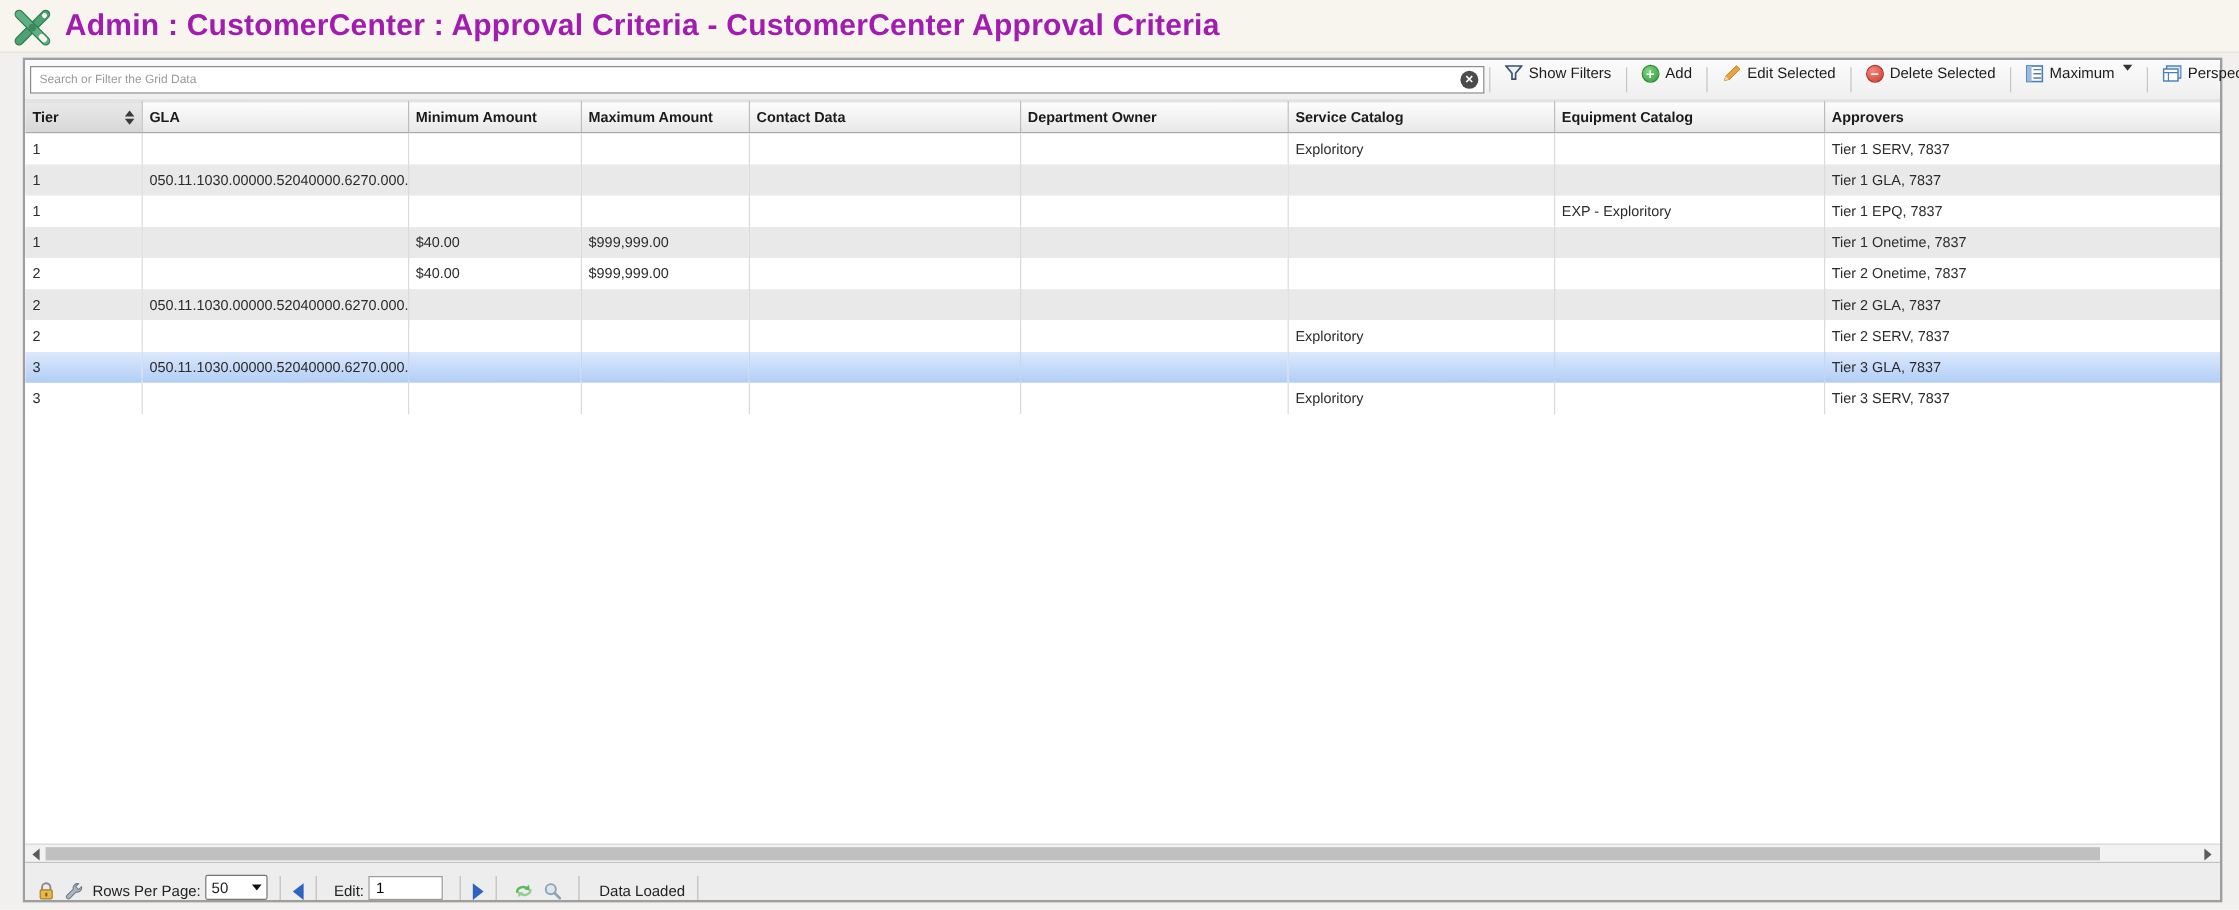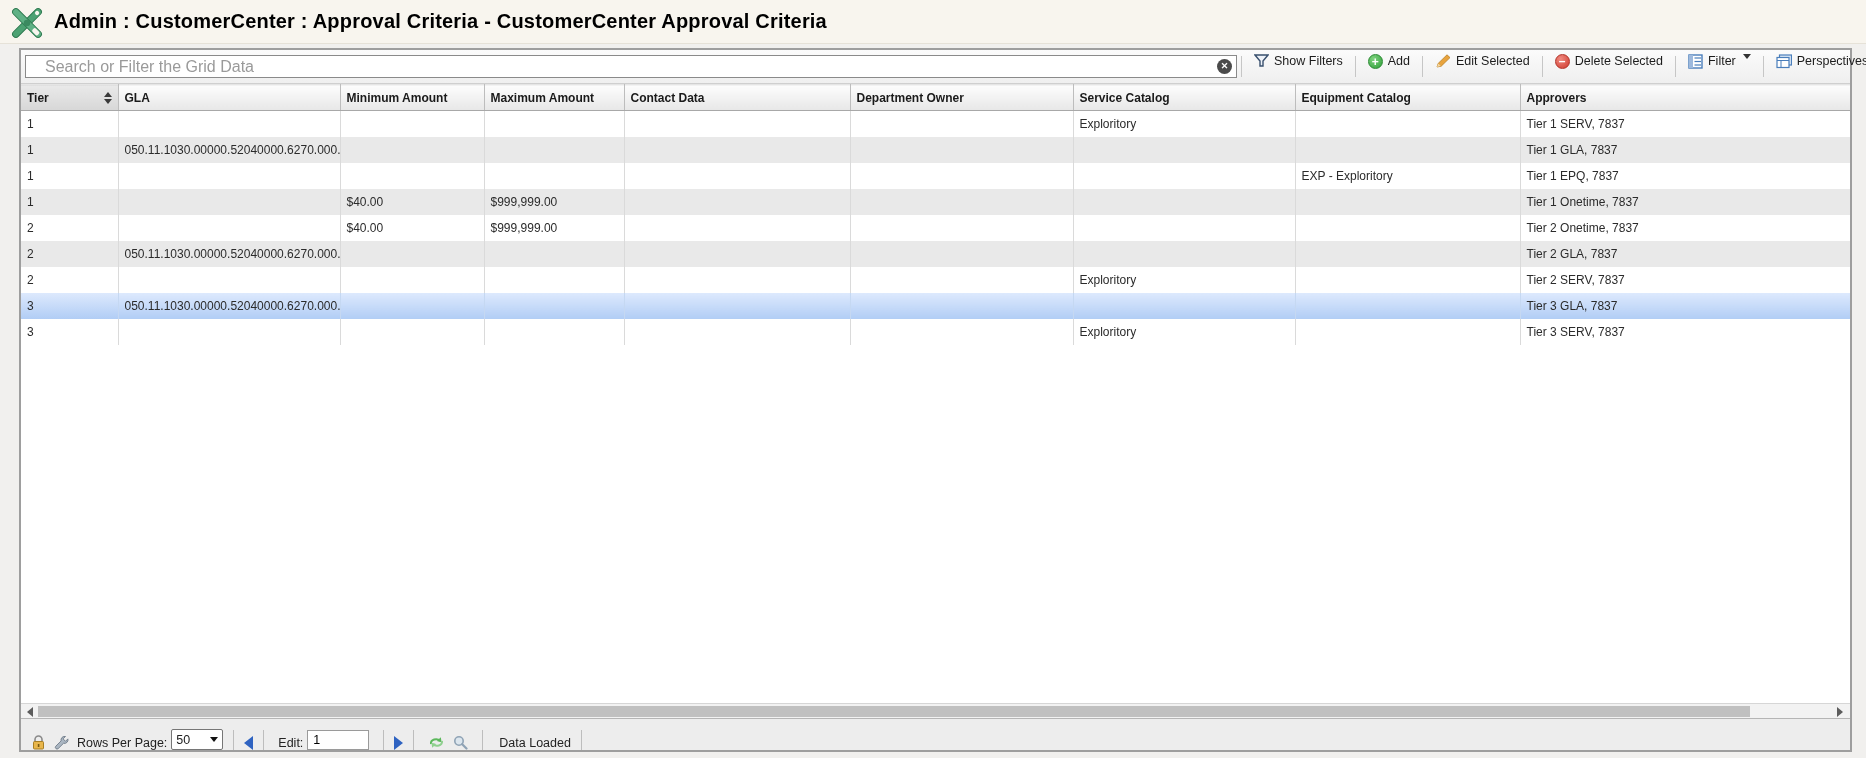--- a/index.html
+++ b/index.html
@@ -8,38 +8,38 @@
     width:1866px; height:758px; overflow:hidden; position:relative;
     background:#f1f0ee; font-family:"Liberation Sans", sans-serif; color:#222;
   }
   
   .top-strip {
     position:absolute; top:0; left:0; width:1866px; height:44px;
     background:#f8f5ee; border-bottom:1px solid #e6e2d8;
     display:flex; align-items:center;
   }
   .app-icon { width:38px; height:40px; margin:2px 0 0 8px; flex:0 0 auto; }
-  .page-title { margin-left:8px; font-size:20px; font-weight:bold; color:#000000; letter-spacing:.2px; }
+  .page-title { margin-left:8px; font-size:25px; font-weight:bold; color:#a21caf; letter-spacing:.2px; }
 
   
   .panel {
     position:absolute; left:19px; top:48px; width:1833px; height:704px;
     border:2px solid #9e9e9e; background:#ffffff; display:flex; flex-direction:column;
   }
 
   
   .toolbar {
     flex:0 0 34px; display:flex; align-items:center;
     background:linear-gradient(#fbfbfb,#efefef); border-bottom:1px solid #cfcfcf;
     padding:0 4px; font-size:12.5px; white-space:nowrap;
   }
   .search-wrap { position:relative; width:1212px; flex:0 0 auto; }
   .search-wrap input {
-    width:100%; height:23px; border:1px solid #8a8a8a; padding:0 26px 0 19px;
-    font-size:16px; font-family:"Liberation Sans",sans-serif; color:#333; background:#fff;
+    width:100%; height:23px; border:1px solid #8a8a8a; padding:0 26px 0 7px;
+    font-size:10px; font-family:"Liberation Sans",sans-serif; color:#333; background:#fff;
   }
   .search-wrap input::placeholder { color:#9a9a9a; }
   .clear-btn {
     position:absolute; right:5px; top:4px; width:15px; height:15px; border-radius:50%;
     background:#4b4b4b; color:#fff; font-size:9px; line-height:15px; text-align:center;
     font-weight:bold; cursor:pointer;
   }
   .tb-sep { width:1px; height:21px; background:#c6c6c6; margin:0 4px; flex:0 0 auto; }
   .tb-btn { display:flex; align-items:flex-start; gap:5px; padding:0 8px; height:26px; cursor:pointer; flex:0 0 auto; color:#1c1c1c; }
   .tb-btn svg { flex:0 0 auto; }
@@ -165,21 +165,21 @@
     <div class="tb-sep"></div>
 
     <div class="tb-btn">
       <svg width="15" height="15" viewBox="0 0 15 15">
         <rect x="1" y="1" width="13" height="13" fill="#fff" stroke="#4a7ebb" stroke-width="1.4"></rect>
         <rect x="1" y="1" width="4" height="13" fill="#9db9dd"></rect>
         <line x1="6.5" y1="4" x2="13" y2="4" stroke="#4a7ebb" stroke-width="1.2"></line>
         <line x1="6.5" y1="7.5" x2="13" y2="7.5" stroke="#4a7ebb" stroke-width="1.2"></line>
         <line x1="6.5" y1="11" x2="13" y2="11" stroke="#4a7ebb" stroke-width="1.2"></line>
       </svg>
-      <span>Filter</span>
+      <span>Maximum</span>
       <div class="caret-down"></div>
     </div>
 
     <div class="tb-sep"></div>
 
     <div class="tb-btn">
       <svg width="16" height="15" viewBox="0 0 16 15">
         <rect x="3.5" y="1" width="12" height="10" fill="#dce8f5" stroke="#4a7ebb" stroke-width="1.2"></rect>
         <rect x="1" y="3.5" width="12" height="10" fill="#ffffff" stroke="#4a7ebb" stroke-width="1.2"></rect>
         <line x1="1" y1="6.5" x2="13" y2="6.5" stroke="#4a7ebb" stroke-width="1"></line>

